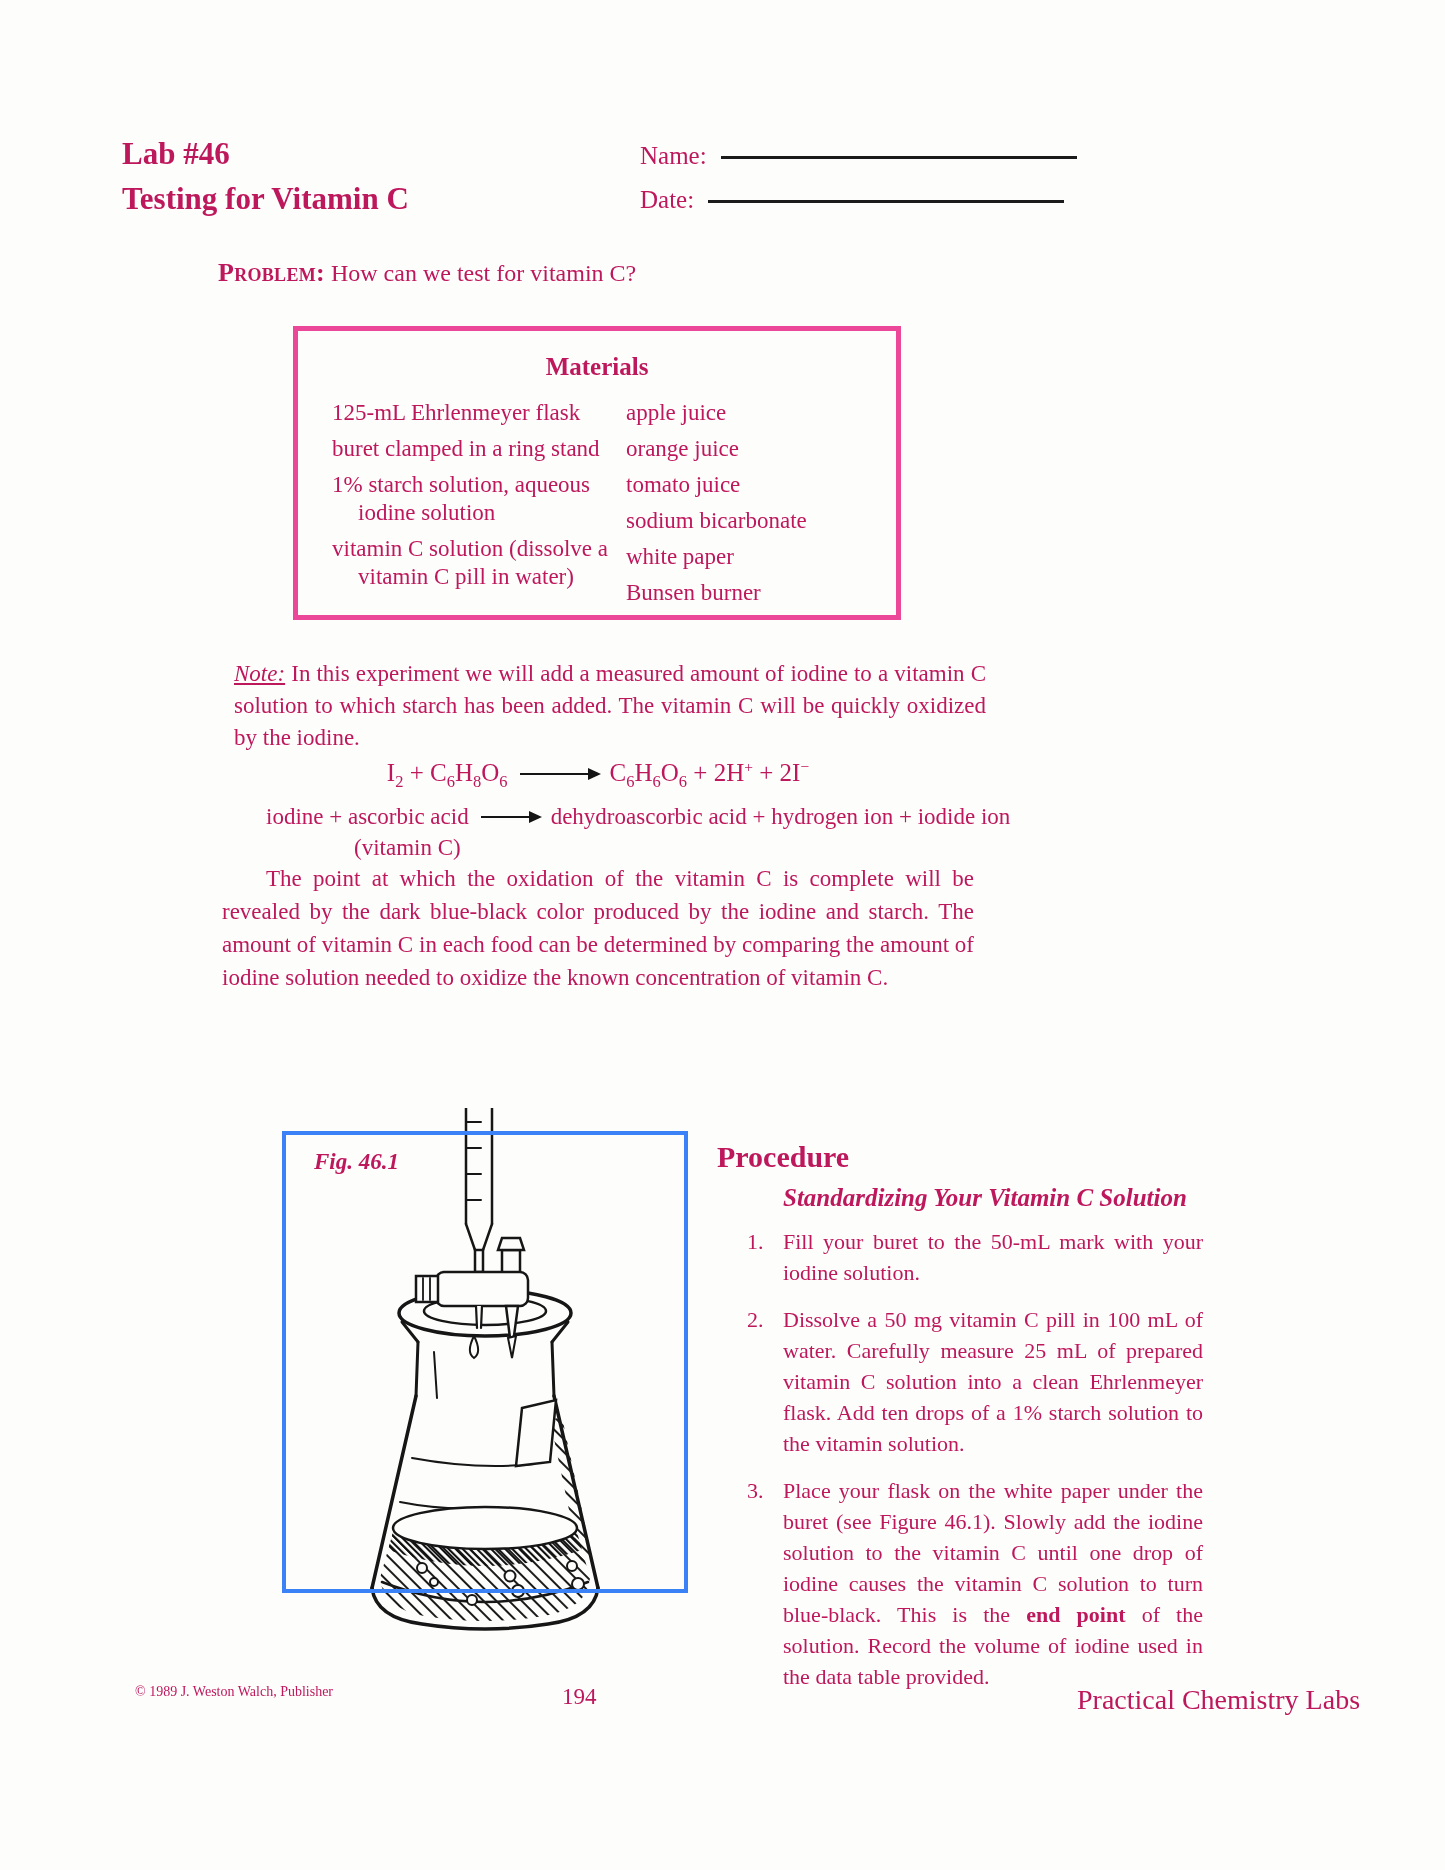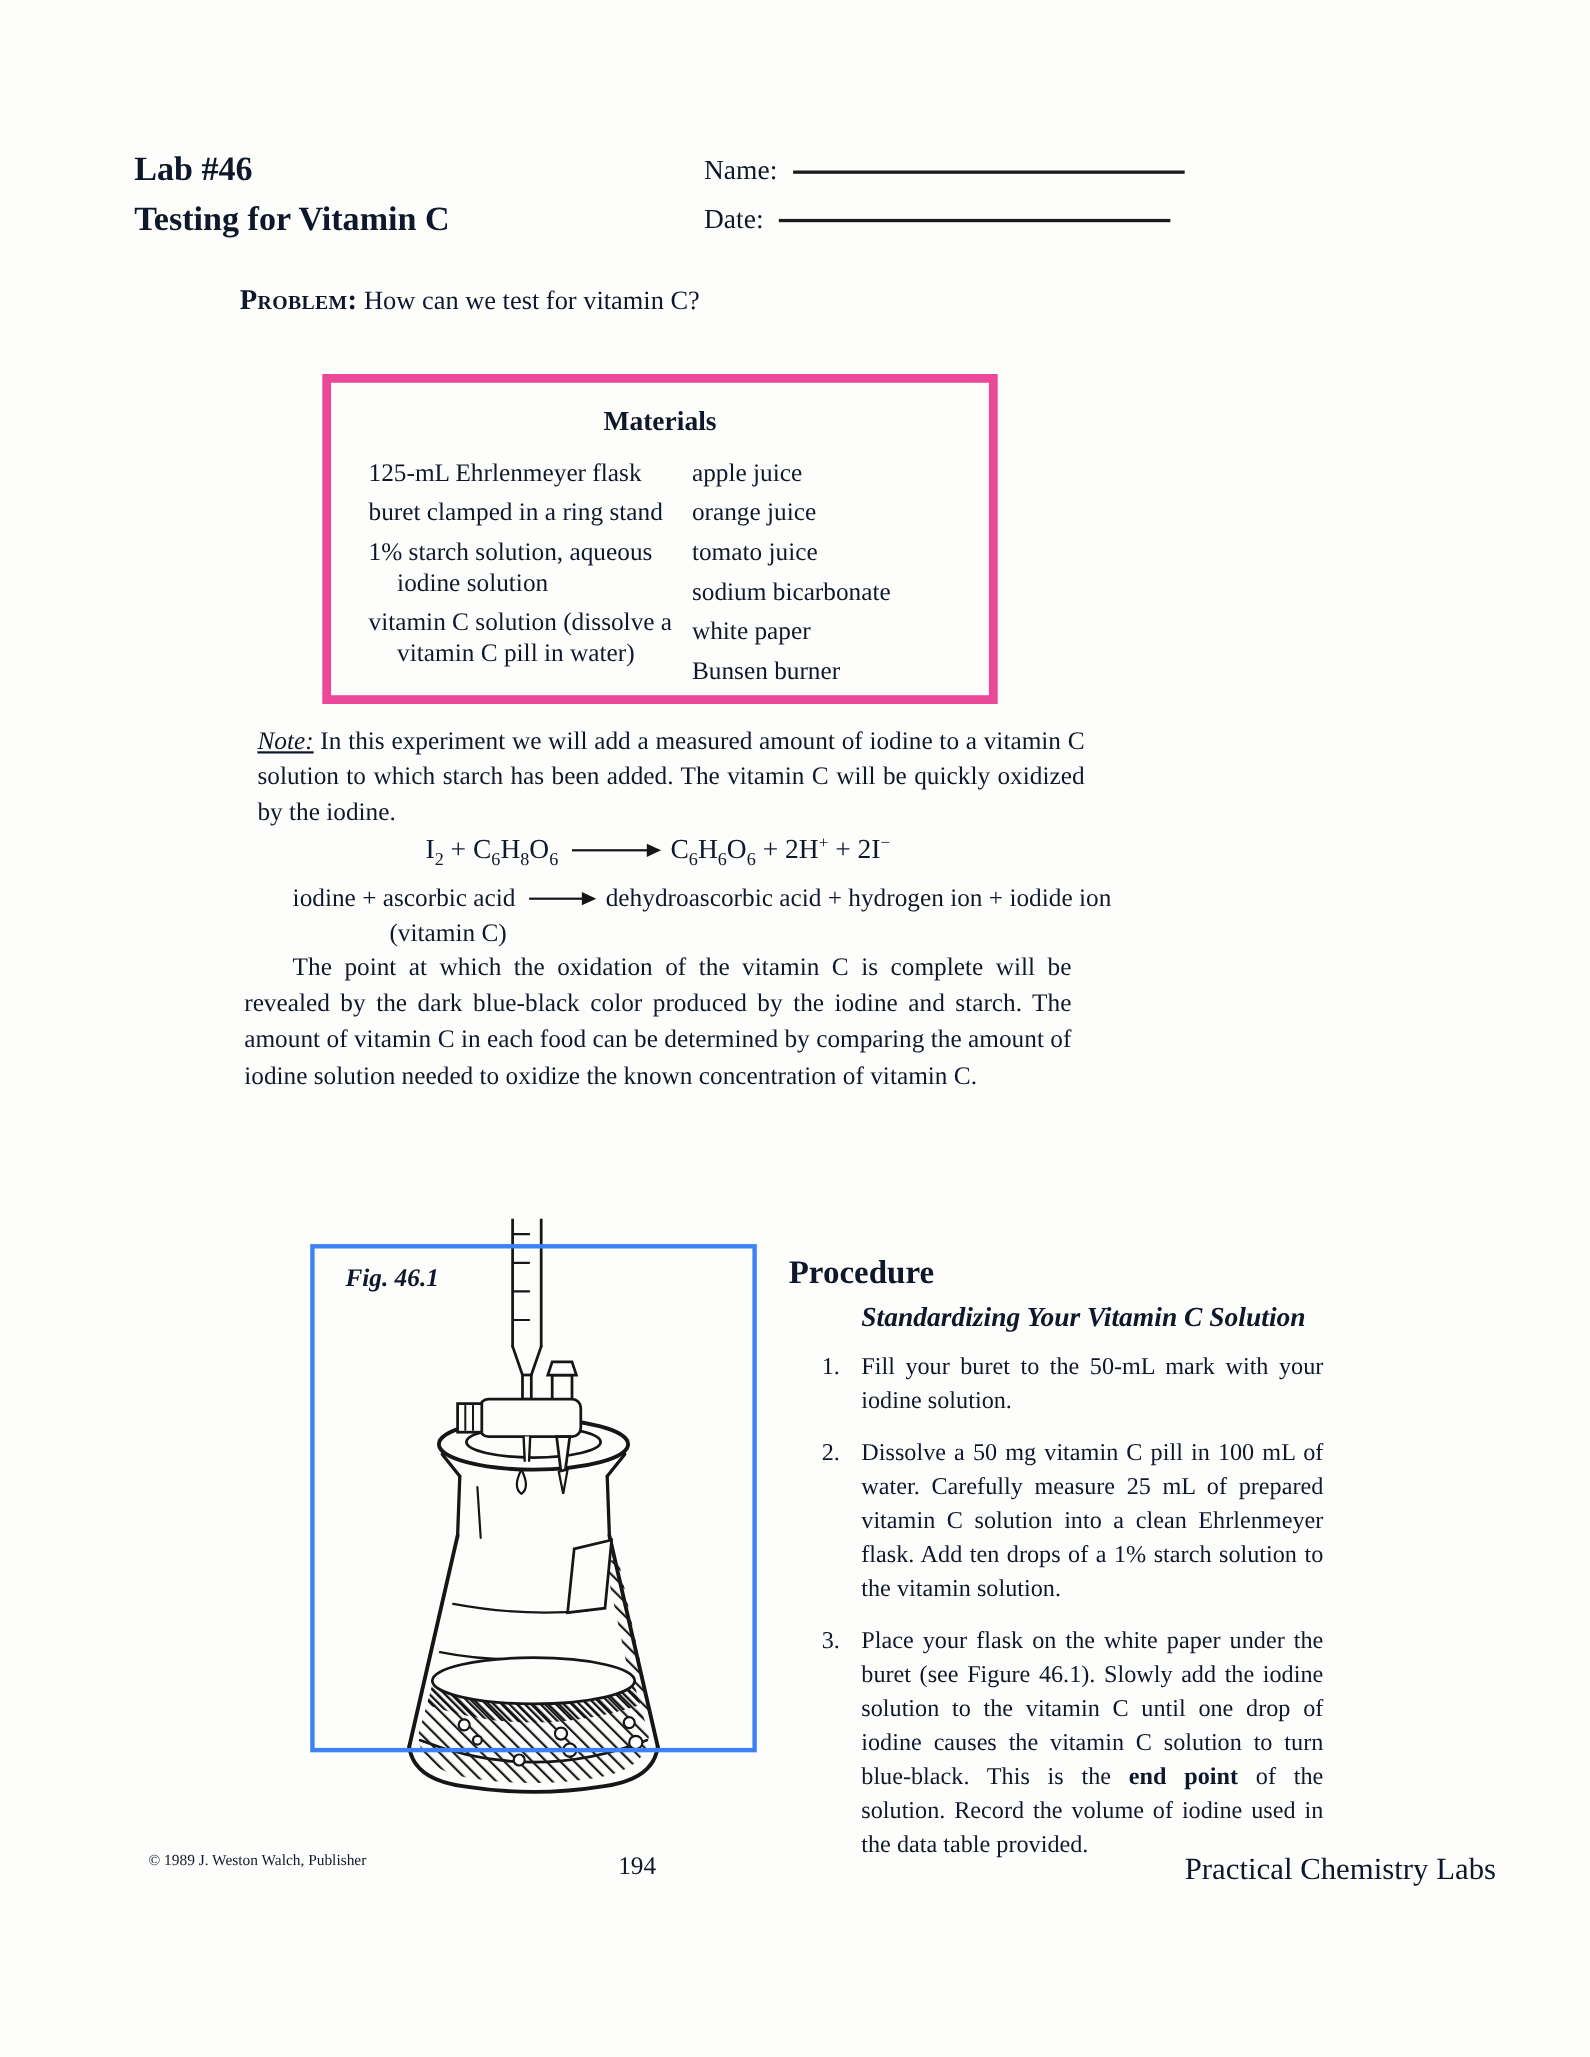--- a/index.html
+++ b/index.html
@@ -1,21 +1,21 @@
 <!DOCTYPE html>
 <html><head>
 <meta charset="utf-8">
 <style>
   html,body { margin:0; padding:0; background:#e8e8e6; }
   .page {
     position:relative;
     width:1445px; height:1870px;
     margin:0 auto;
     background:#fdfdfb;
-    color:#0f172a;
+    color:#be185d;
     font-family:"Liberation Serif","DejaVu Serif",serif;
     overflow:hidden;
   }
   .abs { position:absolute; }
 
   
   .lab-no   { left:122px; top:136px; font-size:31px; font-weight:700; }
   .ws-title { left:122px; top:181px; font-size:31px; font-weight:700; }
   .name-row { left:640px; top:142px; font-size:25px; }
   .date-row { left:640px; top:186px; font-size:25px; }
@@ -24,22 +24,22 @@
     border-bottom:3px solid #1b1b1b;
     margin-left:14px; transform:translateY(-5px);
   }
 
   
   .problem { left:218px; top:258px; font-size:24px; }
   .problem b.sc { font-variant-caps:small-caps; letter-spacing:0.3px; font-size:26px; }
 
   
   .materials-box {
-    left:293px; top:340px; width:598px; height:284px;
-    border:8px solid #ec4899; background:#fdfdfb;
+    left:293px; top:326px; width:598px; height:284px;
+    border:5px solid #ec4899; background:#fdfdfb;
   }
   .materials-title { text-align:center; margin-top:22px; font-weight:700; font-size:25px; }
   .mat-col { position:absolute; font-size:23px; line-height:28px; }
   .mat-col.left  { left:34px;  top:68px; }
   .mat-col.right { left:328px; top:68px; }
   .mat-item { margin-bottom:8px; }
   .mat-line2 { padding-left:26px; }
 
   
   .note-para { left:222px; top:658px; width:752px; font-size:23px; line-height:32px; text-align:justify;margin-left:12px; }

